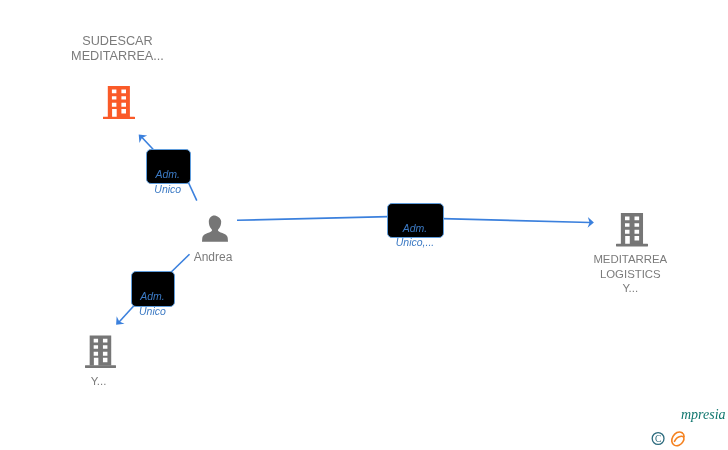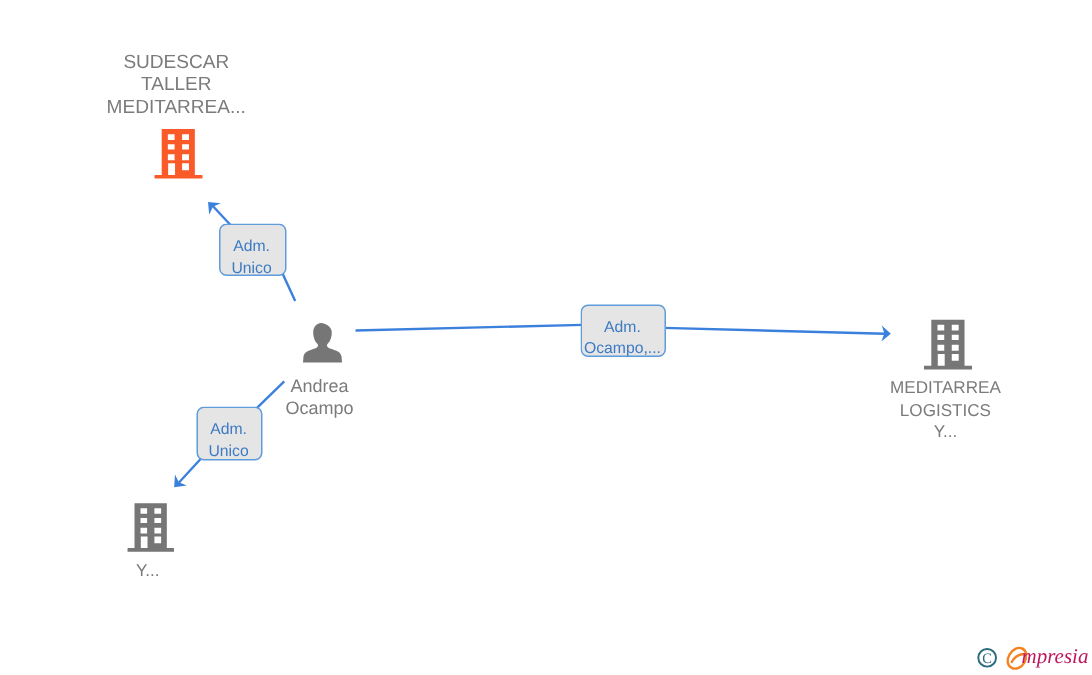--- a/index.html
+++ b/index.html
@@ -14,31 +14,31 @@
      transform:translateZ(0);}
   .nodelabel span{display:block;}
 
   .lbl-big{font-size:12.7px;line-height:15px;}
   .lbl-sm{font-size:11.4px;line-height:14.5px;}
   .lbl-person{font-size:12px;line-height:14.5px;}
 
   .icon{position:absolute;display:block;}
 
   .edge-label{position:absolute;box-sizing:border-box;
-     background:#e5e5e5;border:1.5px solid #5f9cdb;border-radius:5px;
+     background:#000000;border:1.5px solid #5f9cdb;border-radius:5px;
      color:#3c7ac4;font-size:10.5px;line-height:14.7px;text-align:center;
      transform:translateZ(0);
-     padding-top:7px;padding-right:1.4px;}
+     padding-top:17px;padding-right:1.4px;font-style:italic;}
   .edge-label span{display:block;}
 
   #logo{position:absolute;left:0;top:0;width:728px;height:450px;pointer-events:none;}
   #logo-mark{position:absolute;left:648px;top:424px;width:80px;height:26px;}
-  #logo-word{position:absolute;left:681px;top:431px;
+  #logo-word{position:absolute;left:681px;top:407px;
      font-family:"Liberation Serif",serif;font-style:italic;font-size:14px;
-     color:#be185d;white-space:nowrap;transform:translateZ(0);}
+     color:#0f766e;white-space:nowrap;transform:translateZ(0);}
 </style>
 </head>
 <body>
 
 <div id="canvas">
 
   <svg class="edges" viewBox="0 0 728 450">
     <g fill="none" stroke="#3b80dd" stroke-width="1.6" stroke-linecap="butt">
       <path d="M196.8 200.6 L188.2 182.0"></path>
       <path d="M154.5 150.8 L140.6 136.0"></path>
@@ -57,41 +57,39 @@
   <svg class="icon" id="ic-sudescar" viewBox="0 0 318 333">
     <path fill="#fa5a28" fill-rule="evenodd" d="M48 0 H269 V309 H48 Z
       M89 35 H134 V73 H89 Z M184 35 H230 V73 H184 Z
       M89 102 H134 V136 H89 Z M184 102 H230 V136 H184 Z
       M89 168 H134 V208 H89 Z M184 168 H230 V208 H184 Z
       M91 229 H137 V309 H91 Z M184 229 H230 V275 H184 Z"></path>
     <path fill="#fa5a28" d="M6 307 H312 A10 10 0 0 1 312 333 H6 A10 10 0 0 1 6 307 Z"></path>
   </svg>
   <div class="nodelabel lbl-big" id="tx-sudescar">
     <span>SUDESCAR</span>
-    <span>TALLER</span>
     <span>MEDITARREA...</span>
   </div>
 
   <svg class="icon" id="ic-andrea" viewBox="0 0 260 267">
     <path fill="#767676" d="M121 4
       C 95 4 68 28 68 66
       C 68 96 77 124 94 140
       C 101 147 102 155 97 161
       C 88 173 60 178 40 187
       C 17 197 6 209 3 227
       L 0 267 H 260 L 257 227
       C 254 209 243 197 220 187
       C 200 178 172 173 163 161
       C 158 155 159 147 166 140
       C 183 124 192 96 192 66
       C 192 28 147 4 121 4 Z"></path>
   </svg>
   <div class="nodelabel lbl-person" id="tx-andrea">
     <span>Andrea</span>
-    <span>Ocampo</span>
   </div>
 
   <svg class="icon" id="ic-meditarrea" viewBox="0 0 318 333">
     <path fill="#767676" fill-rule="evenodd" d="M48 0 H269 V309 H48 Z
       M89 35 H134 V73 H89 Z M184 35 H230 V73 H184 Z
       M89 102 H134 V136 H89 Z M184 102 H230 V136 H184 Z
       M89 168 H134 V208 H89 Z M184 168 H230 V208 H184 Z
       M91 229 H137 V309 H91 Z M184 229 H230 V275 H184 Z"></path>
     <path fill="#767676" d="M6 307 H312 A10 10 0 0 1 312 333 H6 A10 10 0 0 1 6 307 Z"></path>
   </svg>
@@ -112,21 +110,21 @@
   <div class="nodelabel lbl-sm" id="tx-proyectos">
     <span>Y...</span>
   </div>
 
   <div class="edge-label" id="el-sudescar">
     <span>Adm.</span>
     <span>Unico</span>
   </div>
   <div class="edge-label" id="el-meditarrea">
     <span>Adm.</span>
-    <span>Ocampo,...</span>
+    <span>Unico,...</span>
   </div>
   <div class="edge-label" id="el-proyectos">
     <span>Adm.</span>
     <span>Unico</span>
   </div>
 
   <div id="logo">
     <svg id="logo-mark" viewBox="648 424 80 26">
       <circle cx="658.1" cy="438.5" r="5.9" fill="none" stroke="#2b6a7d" stroke-width="1.3"></circle>
       <text x="658.1" y="442.1" font-family="Liberation Serif, serif" font-size="9.6" fill="#2b6a7d" text-anchor="middle">C</text>

